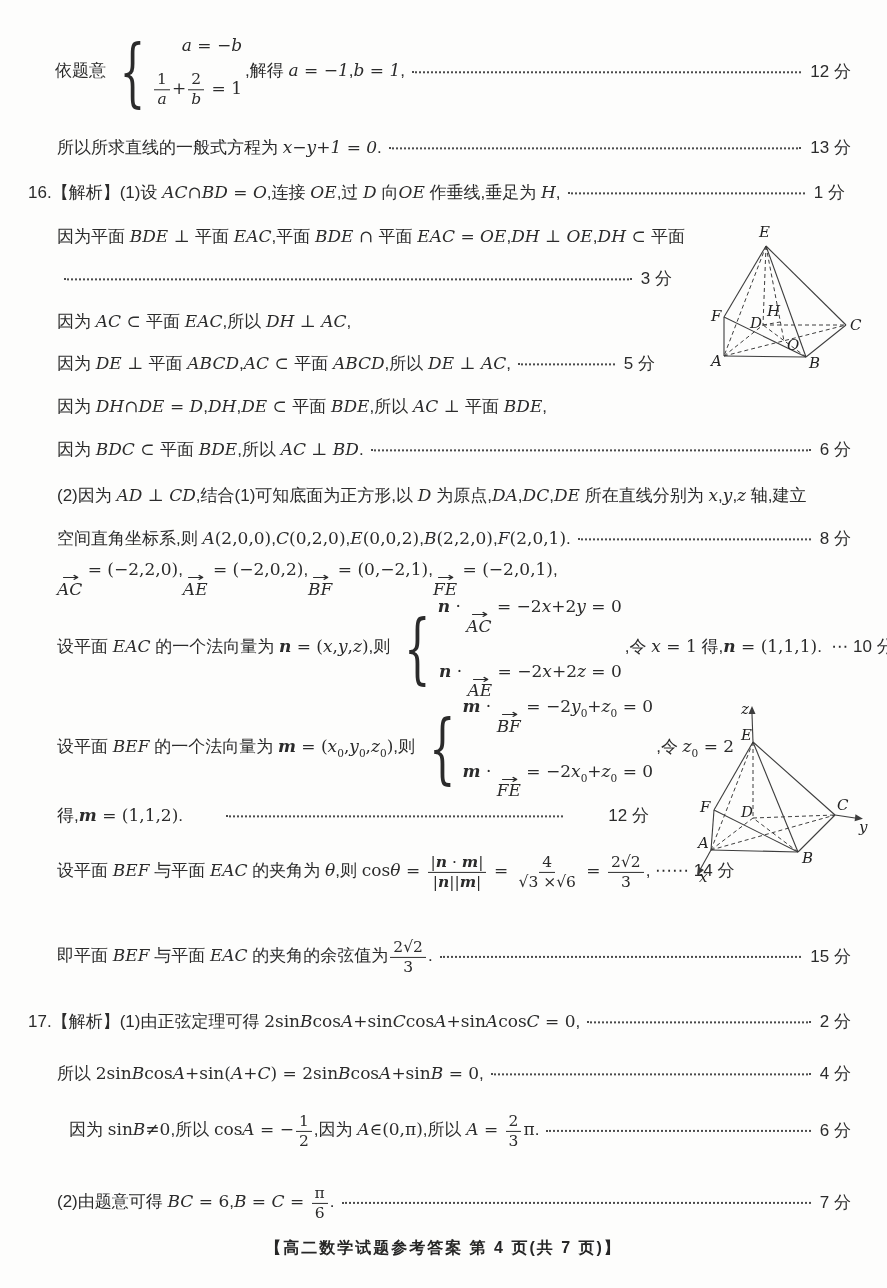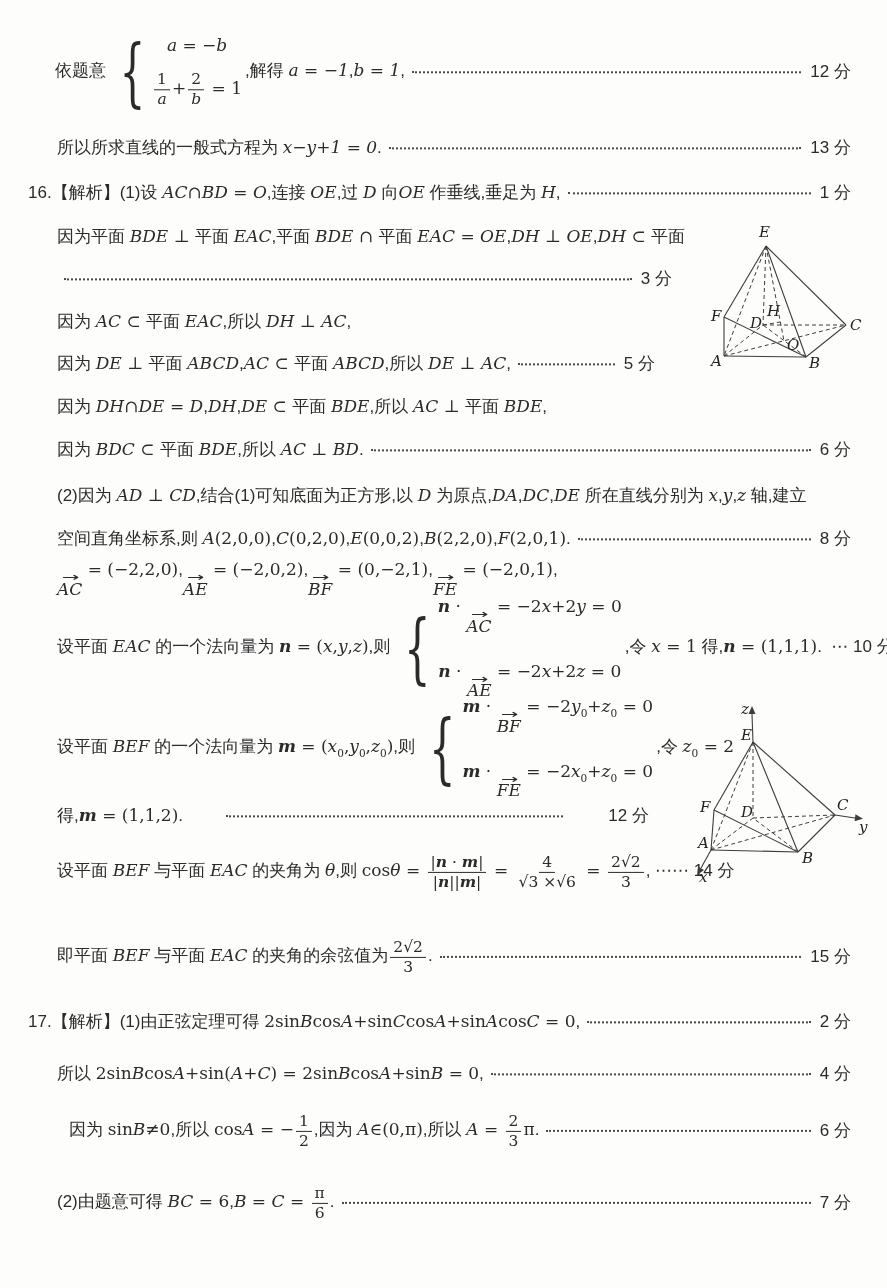--- a/index.html
+++ b/index.html
@@ -26,21 +26,21 @@
     vertical-align:middle;margin:0 2px;font-size:15.5px;line-height:1.2;
     font-family:"DejaVu Serif","Liberation Serif",serif;
   }
   .fn{border-bottom:1.4px solid #2b2b2b;padding:0 3px;}
   .fd{padding:0 3px;}
   .vec{display:inline-flex;flex-direction:column;align-items:center;vertical-align:-0.35em;line-height:1;}
   .va{font-size:0.72em;line-height:0.55;transform:scaleX(1.7);font-family:"DejaVu Sans",sans-serif;}
   .vb{font-family:"DejaVu Serif","Liberation Serif",serif;font-style:italic;}
   .cases{display:inline-flex;align-items:center;vertical-align:middle;margin:0 3px;}
   .brace{font-family:"DejaVu Serif",serif;line-height:0.95;transform:scaleX(0.55);transform-origin:center;font-weight:300;margin-right:-4px;}
-  .rows{display:inline-flex;flex-direction:column;align-items:center;}
+  .rows{display:inline-flex;flex-direction:column;align-items:flex-end;}
   .row{display:block;}
   .leader{flex:1 1 30px;border-top:2px dotted #4a4a4a;align-self:center;margin:0 9px 0 7px;min-width:20px;}
   .score{white-space:nowrap;font-family:"Liberation Sans",sans-serif;}
   .figure{position:absolute;}
   .figure svg line, .figure svg polyline{stroke:#3d3d3d;stroke-width:1.1;fill:none;}
   .figure svg .dash{stroke-dasharray:4 3;stroke-width:1;}
   .figure svg text{font-family:"DejaVu Serif",serif;font-style:italic;font-size:15px;fill:#222;}
   .figure svg polygon{fill:#3d3d3d;}
   .footer{
     position:absolute;top:1238px;left:0;width:100%;text-align:center;
@@ -57,21 +57,21 @@
       <div class="line" style="top: 72px; left: 55px; right: 36px;">
         <span class="content"><span class="txt">依题意</span><span class="cases"><span class="brace" style="font-size: 74px;">{</span><span class="rows" style="row-gap: 14px;"><span class="row"><span class="m">a = −b</span></span><span class="row"><span class="frac"><span class="fn">1</span><span class="fd"><span class="m">a</span></span></span><span class="r">+</span><span class="frac"><span class="fn">2</span><span class="fd"><span class="m">b</span></span></span><span class="r"> = 1</span></span></span></span><span class="txt">,解得 </span><span class="m">a = −1</span><span class="txt">,</span><span class="m">b = 1</span><span class="txt">,</span></span>
         <span class="leader"></span>
         <span class="score">12 分</span>
       </div>
       <div class="line" style="top: 148px; left: 57px; right: 36px;">
         <span class="content"><span class="txt">所以所求直线的一般式方程为 </span><span class="m">x−y+1 = 0</span><span class="txt">.</span></span>
         <span class="leader"></span>
         <span class="score">13 分</span>
       </div>
-      <div class="line" style="top: 193px; left: 28px; right: 36px;">
+      <div class="line" style="top: 193px; left: 28px; right: 42px;">
         <span class="content"><span class="txt">16.【解析】(1)设 </span><span class="m">AC</span><span class="r">∩</span><span class="m">BD</span><span class="r"> = </span><span class="m">O</span><span class="txt">,连接 </span><span class="m">OE</span><span class="txt">,过 </span><span class="m">D</span><span class="txt"> 向</span><span class="m">OE</span><span class="txt"> 作垂线,垂足为 </span><span class="m">H</span><span class="txt">,</span></span>
         <span class="leader"></span>
         <span class="score">1 分</span>
       </div>
       <div class="line" style="top: 237px; left: 57px;">
         <span class="content"><span class="txt">因为平面 </span><span class="m">BDE</span><span class="r"> ⊥ </span><span class="txt">平面 </span><span class="m">EAC</span><span class="txt">,平面 </span><span class="m">BDE</span><span class="r"> ∩ </span><span class="txt">平面 </span><span class="m">EAC</span><span class="r"> = </span><span class="m">OE</span><span class="txt">,</span><span class="m">DH</span><span class="r"> ⊥ </span><span class="m">OE</span><span class="txt">,</span><span class="m">DH</span><span class="r"> ⊂ </span><span class="txt">平面</span></span>
       </div>
       <div class="line" style="top: 279px; left: 57px; right: 215px;">
         <span class="leader"></span>
         <span class="score">3 分</span>
@@ -203,13 +203,14 @@
       <text x="7" y="112">F</text>
       <text x="48" y="117">D</text>
       <text x="144" y="110">C</text>
       <text x="166" y="132">y</text>
       <text x="5" y="148">A</text>
       <text x="109" y="163">B</text>
       <text x="6" y="182">x</text>
     </svg>
   </div>
 
+  <div class="footer">【高二数学试题参考答案  第 4 页(共 7 页)】</div>
 </div>
 
 </body></html>

